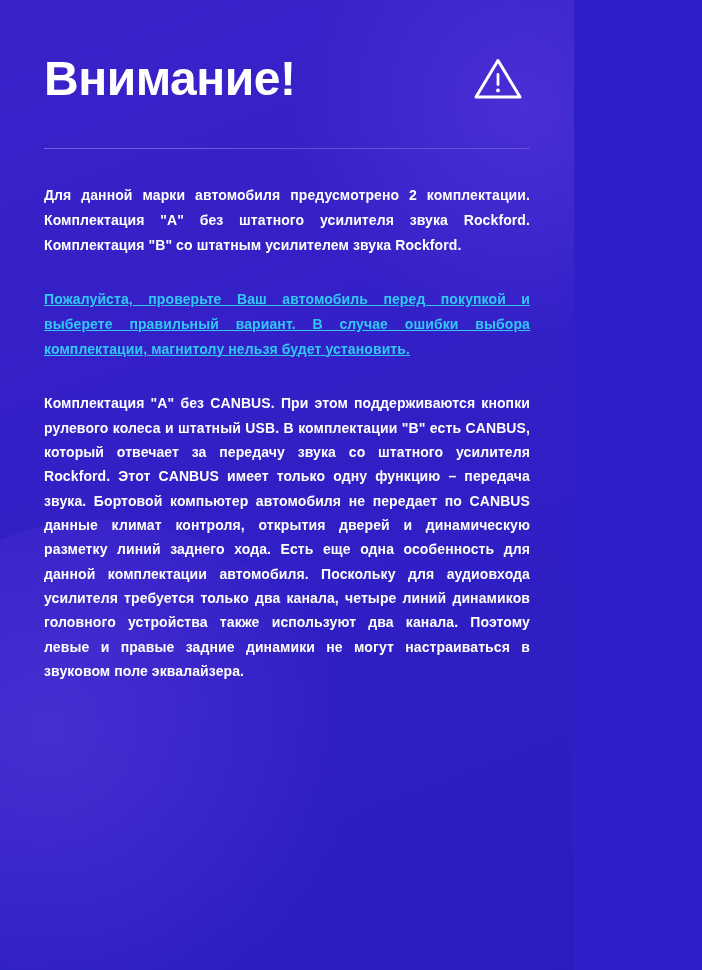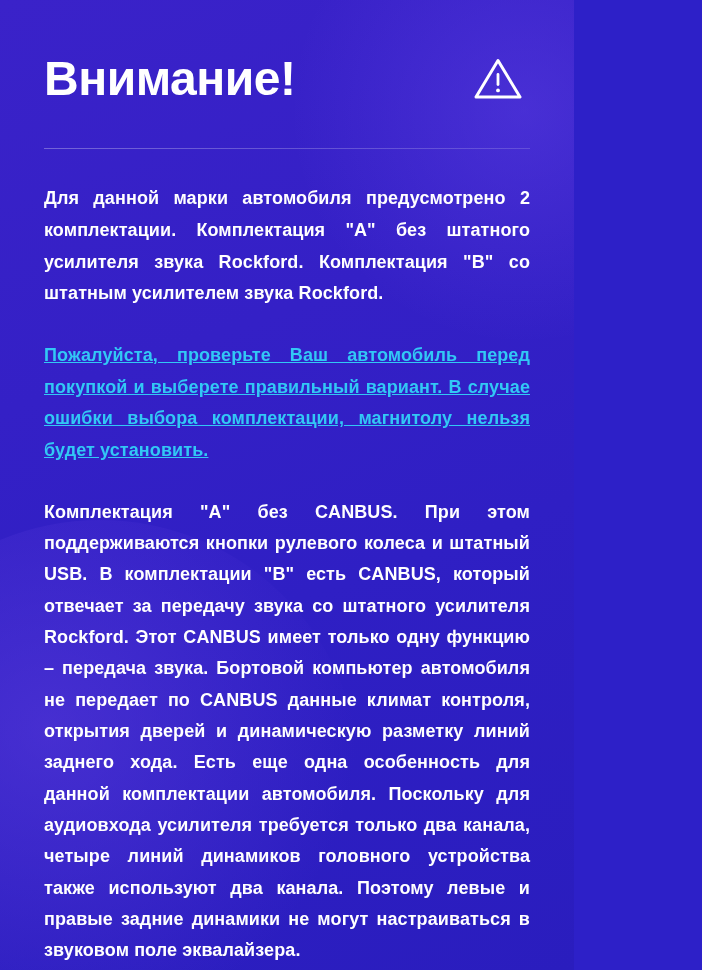--- a/index.html
+++ b/index.html
@@ -72,21 +72,21 @@
     margin-top: 44px;
     height: 1px;
     width: 100%;
     background: linear-gradient(to right, rgba(255,255,255,0.30), rgba(255,255,255,0.16));
   }
   .body-block {
     margin-top: 34px;
   }
   p.para {
     margin: 0 0 30px 0;
-    font-size: 18px;
+    font-size: 14px;
     line-height: 1.76;
     text-align: justify;
     color: #ffffff;
     font-weight: 600;
     letter-spacing: 0.1px;
   }
   p.para:last-child {
     margin-bottom: 0;
   }
   p.highlight {

